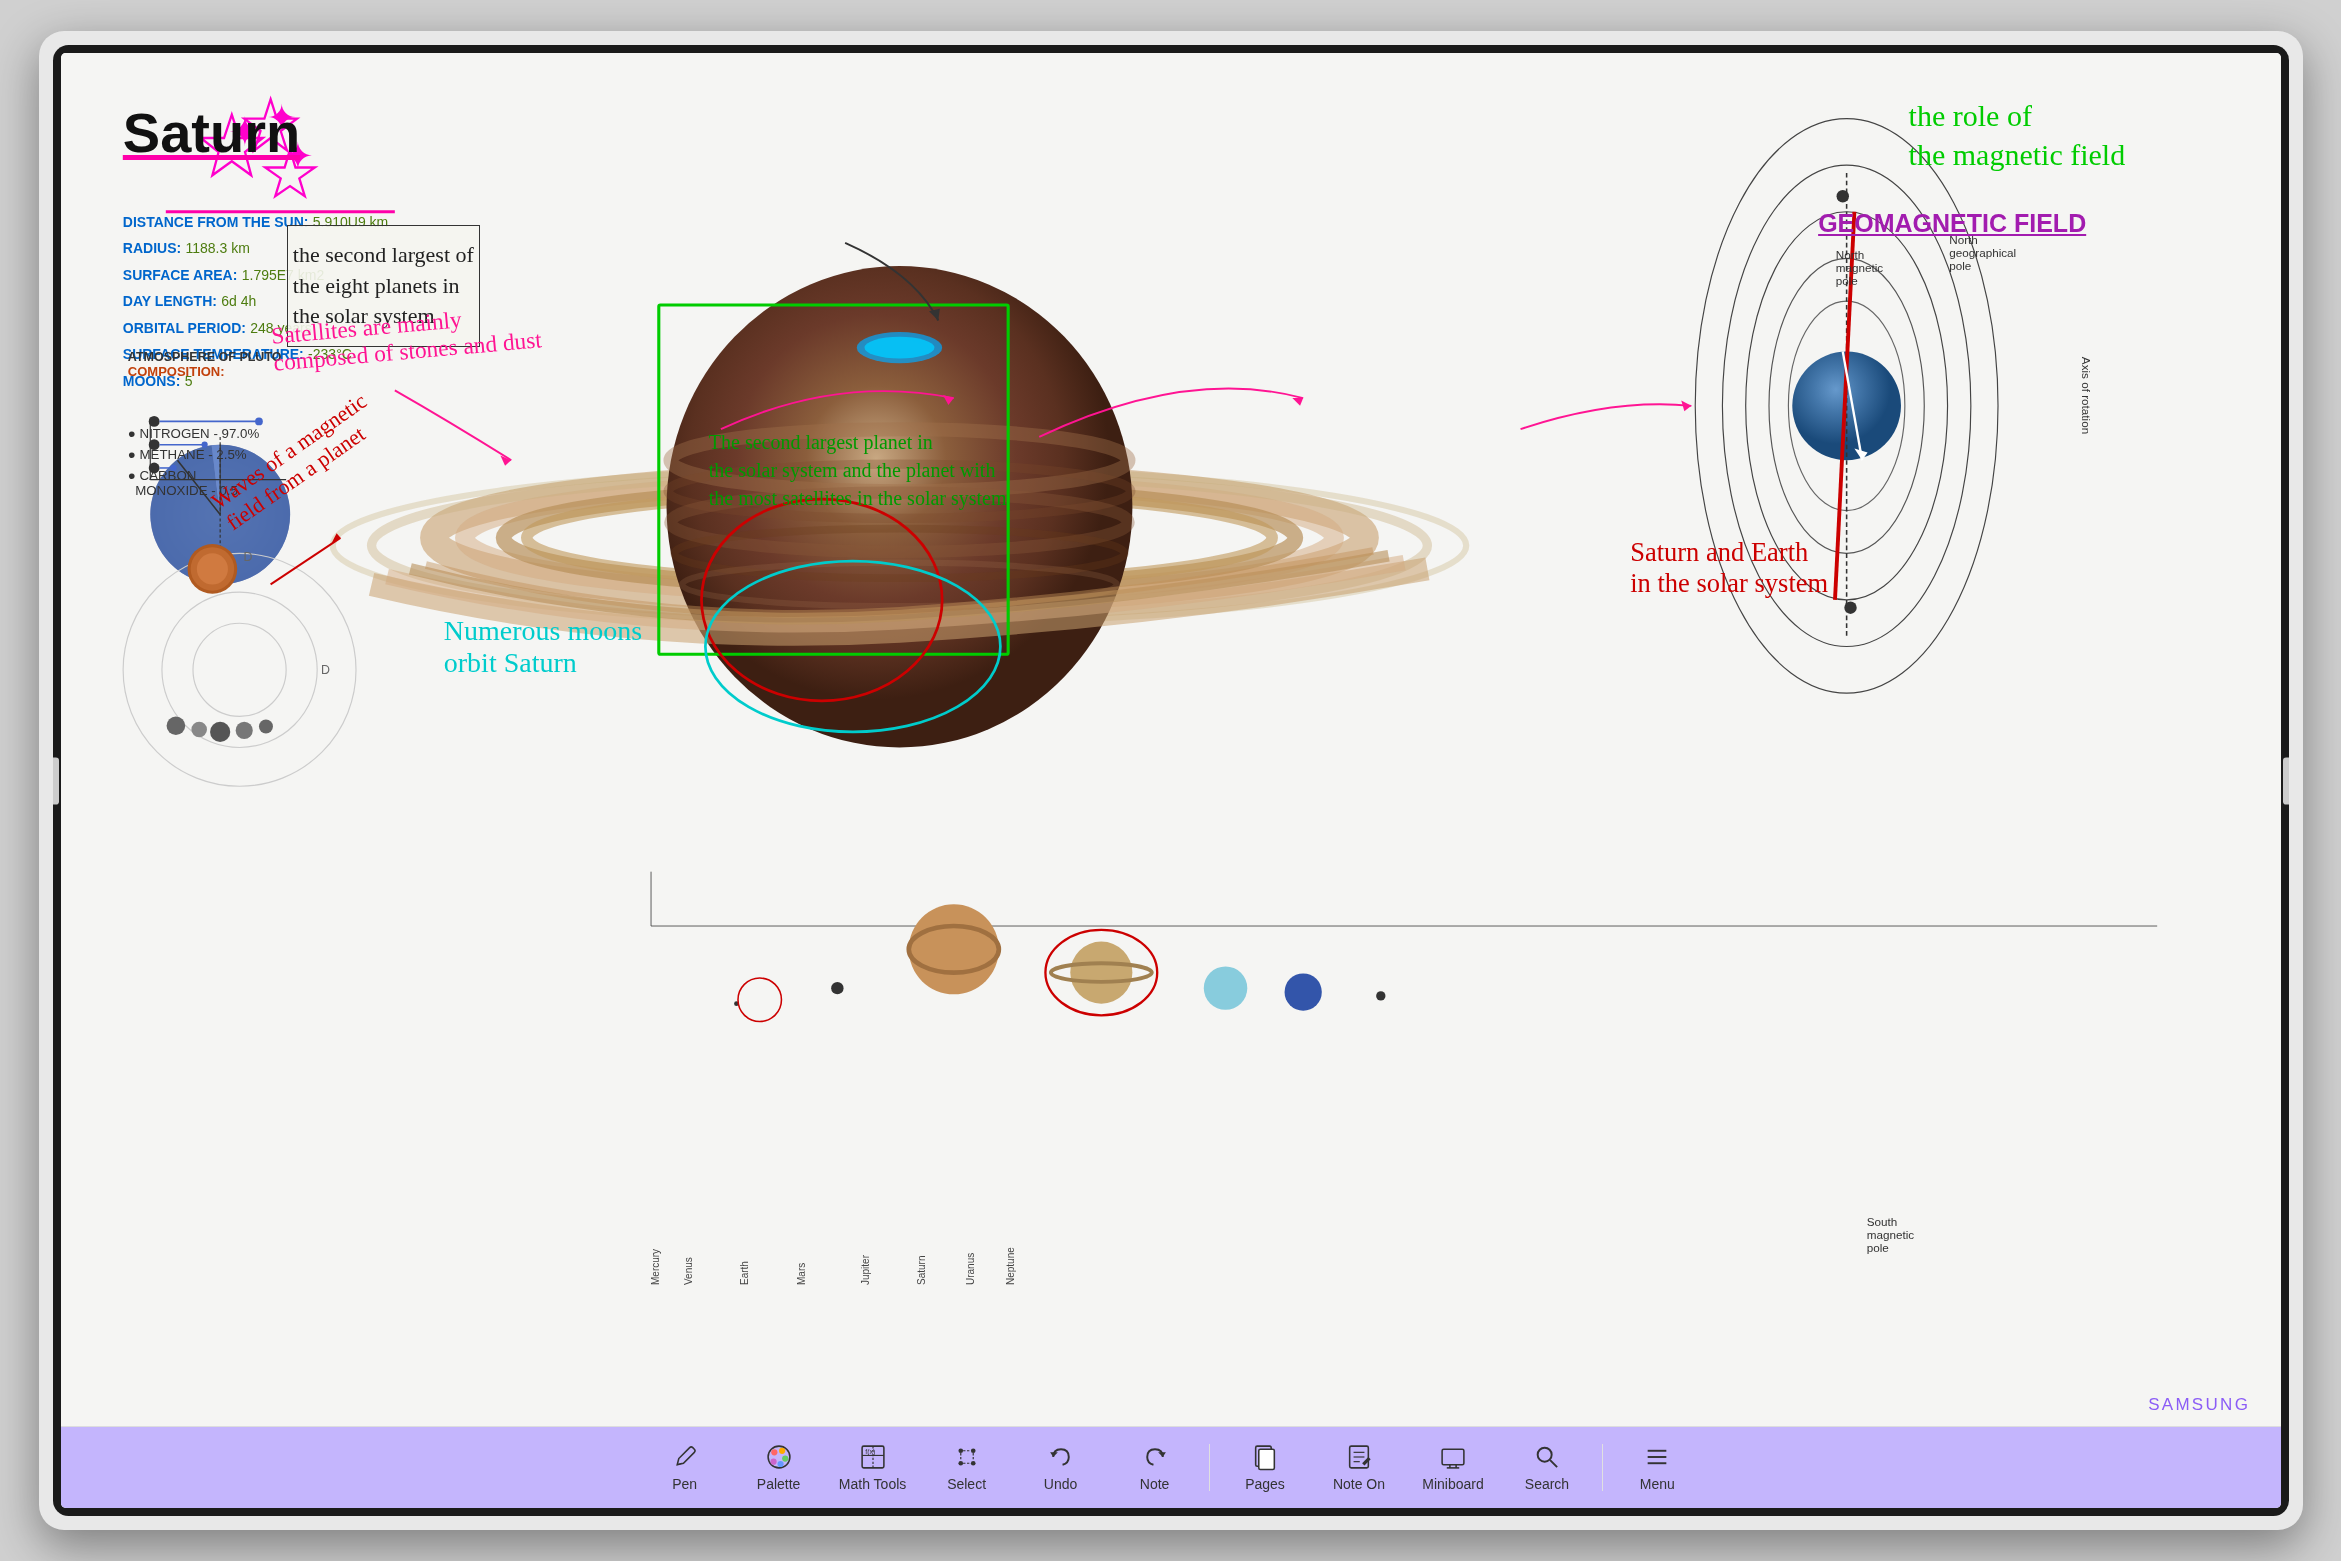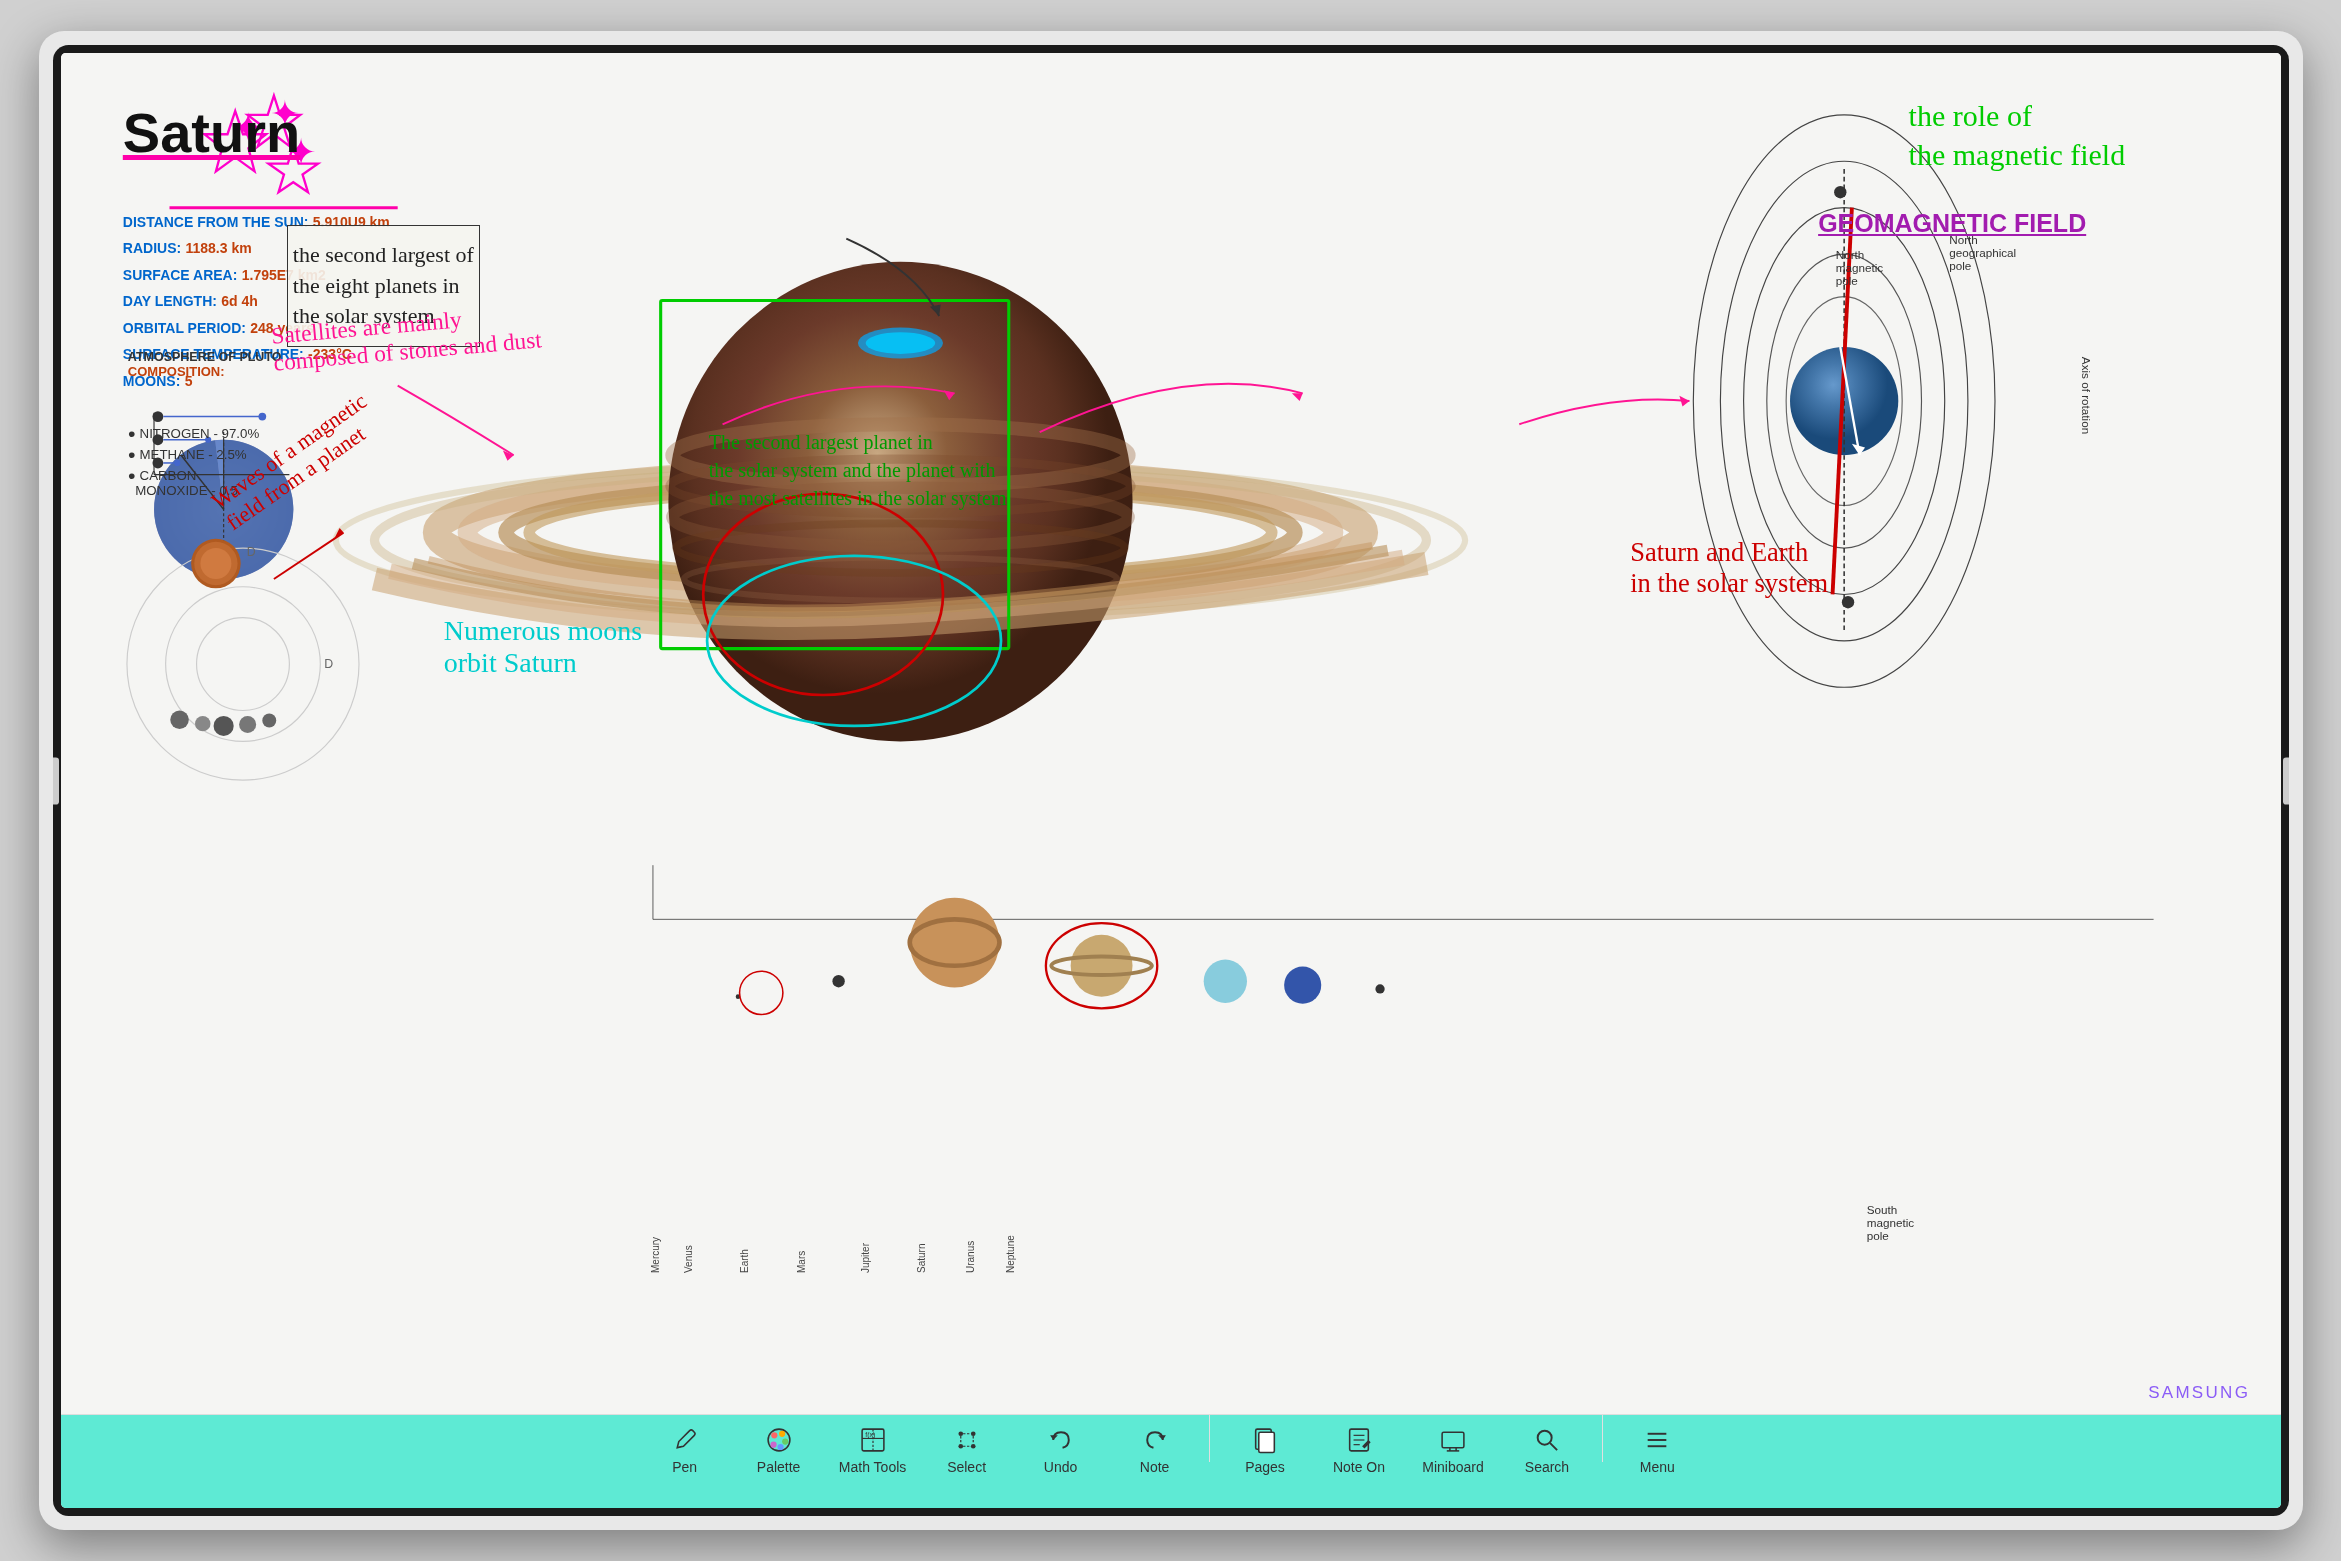--- a/index.html
+++ b/index.html
@@ -66,21 +66,21 @@
       text-decoration-color: #ff00aa;
     }
     .info-block {
       position: absolute;
       top: 156px;
       left: 62px;
       font-size: 15.6px;
       line-height: 1.7;
     }
     .info-label { color: #0066cc; font-weight: bold; font-size: 14px; }
-    .info-value { color: #c2410c; font-size: 14px; font-weight: bold; }
+    .info-value { color: #4d7c0f; font-size: 14px; }
     .comparison-title {
       position: absolute;
       top: 43px;
       left: 453px;
       font-size: 33px;
       color: #111;
       font-family: 'Comic Sans MS', cursive;
       line-height: 1.3;
       text-align: center;
     }
@@ -154,25 +154,25 @@
       color: #333;
       font-weight: bold;
     }
     .atmo-label {
       color: #c2410c;
       font-size: 13px;
       font-weight: bold;
     }
     
     .toolbar {
-      height: 94px;
-      background: #5eead4;
+      height: 82px;
+      background: #c4b5fd;
       border-top: 0.8px solid #ddd;
       display: flex;
-      align-items: flex-start;
+      align-items: center;
       justify-content: center;
       gap: 0;
     }
     .tool-item {
       display: flex;
       flex-direction: column;
       align-items: center;
       justify-content: center;
       width: 94px;
       height: 70px;

